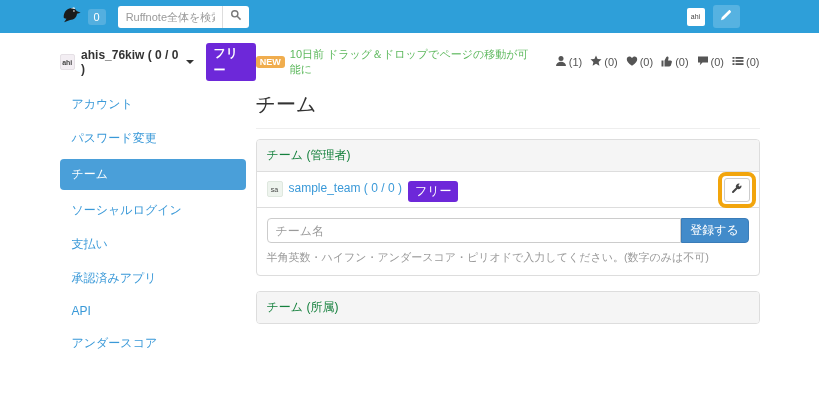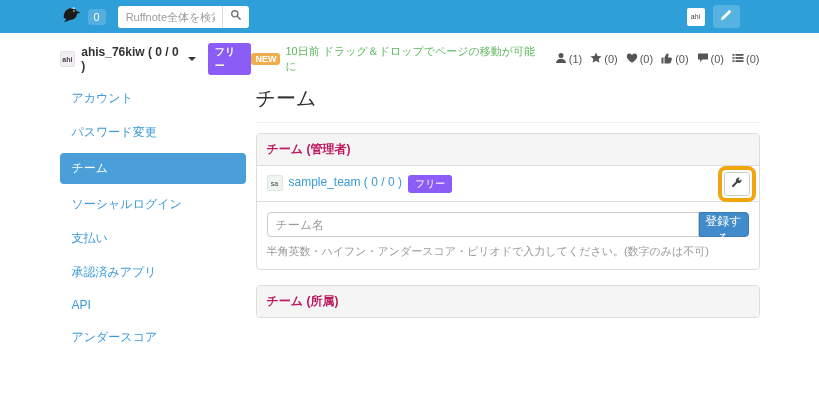--- a/index.html
+++ b/index.html
@@ -33,63 +33,63 @@
   .userbar { display: flex; justify-content: space-between; align-items: center;
     padding: 10px 0 4px; }
   .userbar-left { display: flex; align-items: center; font-weight: bold; }
   .mini-avatar { width: 16px; height: 16px; border-radius: 2px; display: inline-flex;
     align-items: center; justify-content: center; font-size: 7px; color: #444; }
   .user-avatar { background: #f3eef3; border: 1px solid #e5e0e5; }
   .user-name { font-size: 12px; color: #333; margin-left: 6px; cursor: pointer; }
   .caret { display: inline-block; width: 0; height: 0; border-left: 4px solid transparent;
     border-right: 4px solid transparent; border-top: 4px solid #333;
     margin-left: 4px; vertical-align: middle; }
-  .plan-badge { background: #8b5cf6; color: #fff; font-size: 10px; border-radius: 3px;
+  .plan-badge { background: #6d28d9; color: #fff; font-size: 12px; border-radius: 3px;
     padding: 2px 7px; margin-left: 12px; }
   .userbar-right { display: flex; align-items: center; font-size: 11px; justify-content: space-between; }
   .new-badge { background: #f0ad4e; color: #fff; font-size: 9px; font-weight: bold;
     border-radius: 3px; padding: 1px 4px; margin-right: 5px; }
   .news-link { color: #5cb85c; margin-right: 9px; cursor: pointer; }
   .stat { display: inline-flex; align-items: center; color: #555; margin-left: 8px; cursor: pointer; }
   .stat svg { margin-right: 2px; }
 
   
   .layout { display: flex; margin-top: 6px; }
   .sidebar { width: 186px; flex-shrink: 0; }
   .sidebar a { display: block; font-size: 12px; color: #3a99d8; padding: 5px 12px;
     margin-bottom: 7px; border-radius: 4px; }
   .sidebar a.active { background: #4a9fd9; color: #fff; padding: 7px 12px; }
   .main { flex: 1; margin-left: 10px; }
 
   .page-title { font-size: 20px; font-weight: 500; color: #333;
     padding-bottom: 10px; border-bottom: 1px solid #eee; }
 
   .panel { border: 1px solid #ddd; border-radius: 4px; margin-top: 10px; background: #fff; }
-  .panel-heading { background: #f5f5f5; padding: 7px 10px; font-size: 12px; font-weight: bold;
-    color: #be185d; border-radius: 3px 3px 0 0; }
+  .panel-heading { background: #f5f5f5; padding: 7px 10px; font-size: 12px; font-weight: normal;
+    color: #15803d; border-radius: 3px 3px 0 0; }
   .panel > .panel-heading.with-border { border-bottom: 1px solid #ddd; }
 
   .team-row { position: relative; display: flex; align-items: flex-start; padding: 9px 10px;
     border-bottom: 1px solid #ddd; height: 36px; }
   .team-avatar { background: #eef4ee; border: 1px solid #dfe8df; }
   .team-link { font-size: 12px; color: #3a99d8; margin-left: 6px; }
   .team-row .plan-badge { margin-left: 6px; }
   .wrench-btn { position: absolute; right: 9px; top: 50%; transform: translateY(-50%);
     width: 26px; height: 24px; background: #fff; border: 1px solid #ccc; border-radius: 3px;
     cursor: pointer; display: flex; align-items: center; justify-content: center; }
   .click-highlight { position: absolute; right: 3px; top: 50%; transform: translateY(-50%);
     width: 38px; height: 36px; border: 4px solid #f2a50c; border-radius: 8px;
     pointer-events: none; }
 
   .form-area { padding: 10px; }
   .input-group { display: flex; }
   .input-group input { flex: 1; height: 25px; border: 1px solid #ccc;
     border-radius: 4px 0 0 4px; padding: 0 8px; font-size: 12px; color: #555; outline: none; }
   .input-group input::placeholder { color: #9a9a9a; }
-  .input-group button { width: 50px; height: 25px; background: #428bca; color: #fff;
+  .input-group button { width: 68px; height: 25px; background: #428bca; color: #fff;
     border: 1px solid #3a7cb8; border-radius: 0 4px 4px 0; font-size: 12px; cursor: pointer; }
   .help-text { font-size: 11px; color: #999; margin-top: 7px; }
 
   .panel.header-only { margin-top: 15px; }
   .panel.header-only .panel-heading { border-radius: 3px; }
 </style>
 </head>
 <body>
 
 <div class="topbar">

